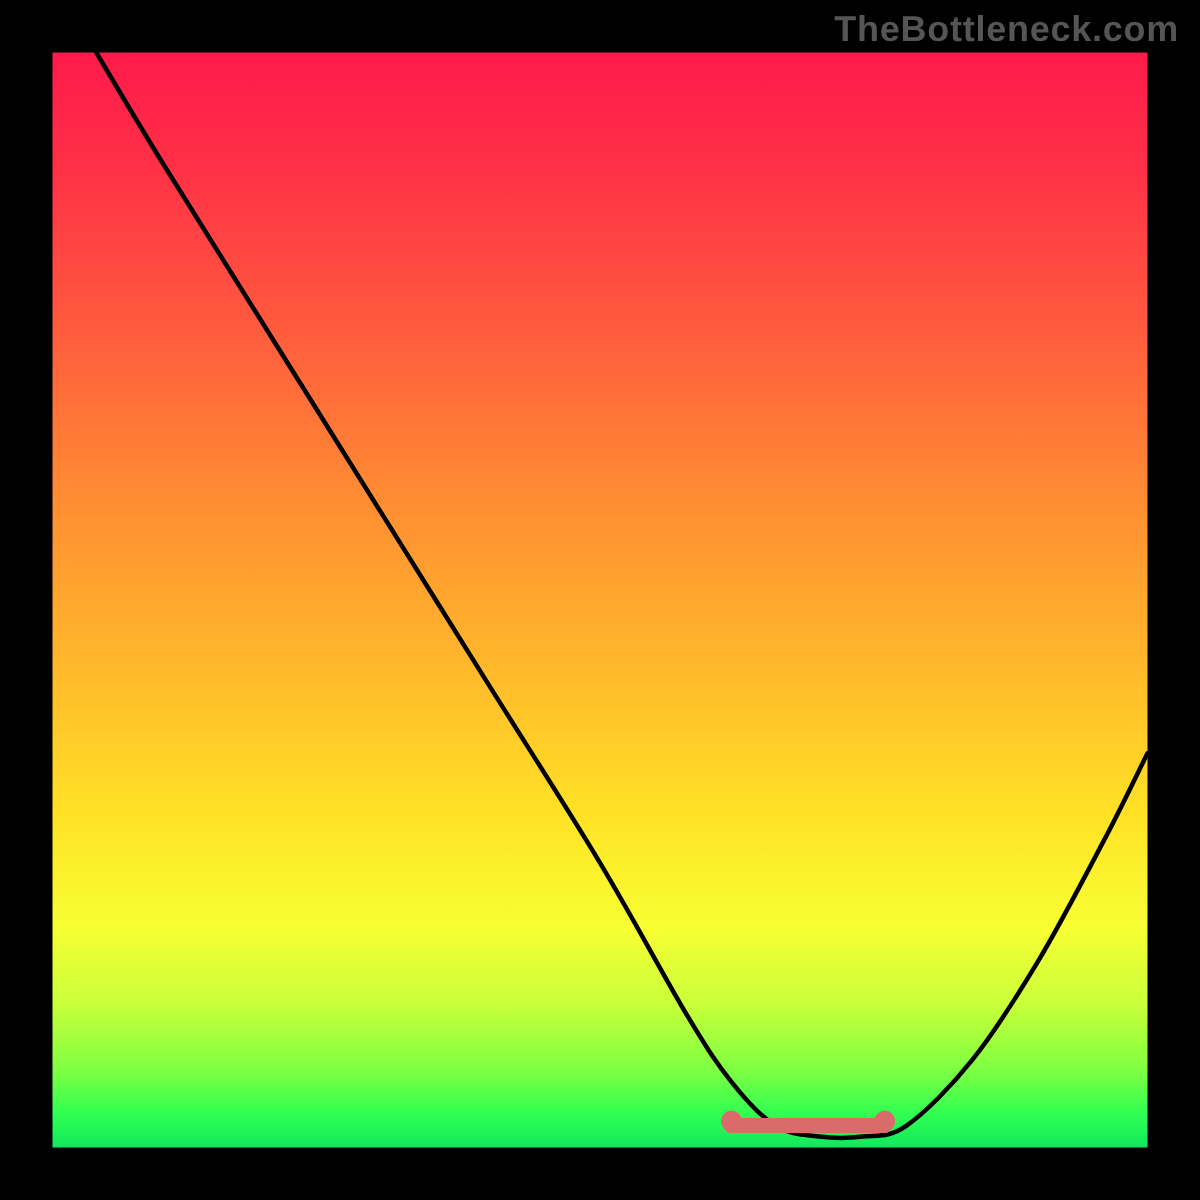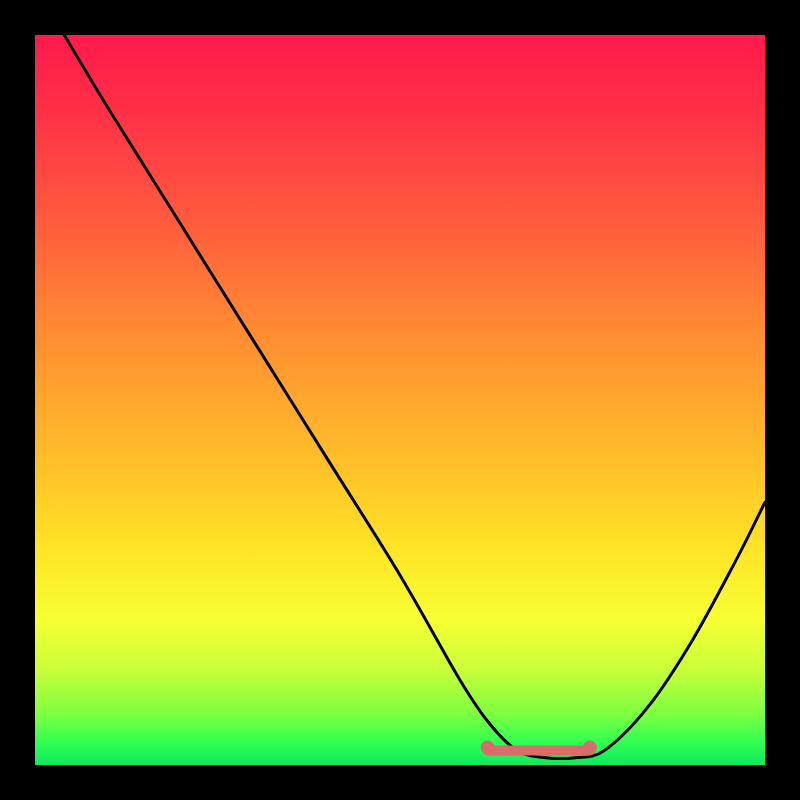--- a/index.html
+++ b/index.html
@@ -74,20 +74,21 @@
   }
   .endcap {
     fill: #d96b6b;
   }
 </style>
 </head>
 <body>
 
 <div class="frame">
 
+  <div class="watermark">TheBottleneck.com</div>
 
   <div class="plot">
     <svg class="plot-svg" viewBox="0 0 730 730">
       <path class="curve" d="M 29.2 0.0 C 36.5 12.2, 53.5 41.4, 73.0 73.0 C 92.5 104.6, 121.7 150.9, 146.0 189.8 C 170.3 228.7, 194.7 267.7, 219.0 306.6 C 243.3 345.5, 267.7 384.5, 292.0 423.4 C 316.3 462.3, 343.1 503.7, 365.0 540.2 C 386.9 576.7, 408.8 618.1, 423.4 642.4 C 438.0 666.7, 442.9 674.0, 452.6 686.2 C 462.3 698.4, 472.1 709.3, 481.8 715.4 C 491.5 721.5, 501.3 721.5, 511.0 722.7 C 520.7 723.9, 530.5 723.9, 540.2 722.7 C 549.9 721.5, 557.2 723.9, 569.4 715.4 C 581.6 706.9, 598.6 689.9, 613.2 671.6 C 627.8 653.4, 642.4 630.2, 657.0 605.9 C 671.6 581.6, 688.6 548.7, 700.8 525.6 C 713.0 502.5, 725.1 476.9, 730.0 467.2"></path>
       <line class="flat-segment" x1="452.6" y1="715.4" x2="554.8" y2="715.4"></line>
       <circle class="endcap" r="7" cx="452.6" cy="712.4"></circle>
       <circle class="endcap" r="7" cx="554.8" cy="712.4"></circle>
     </svg>
   </div>
 

